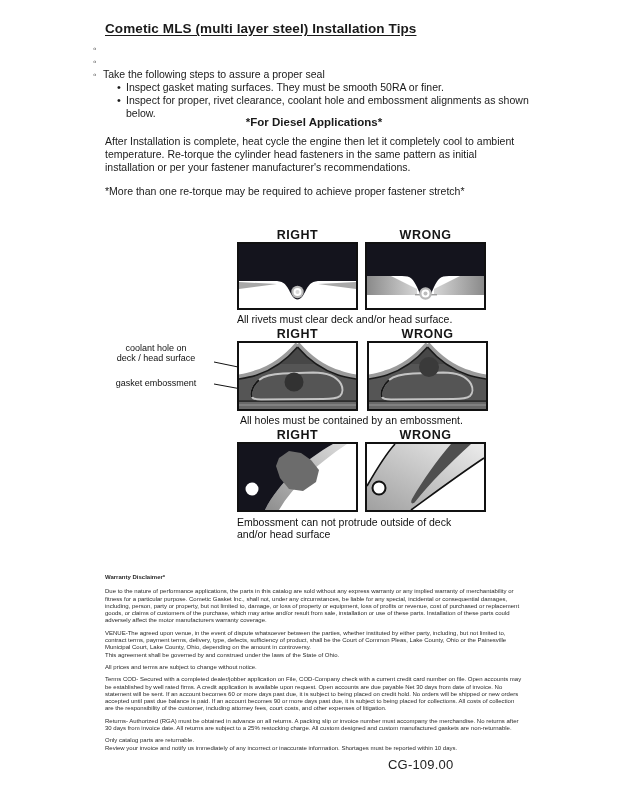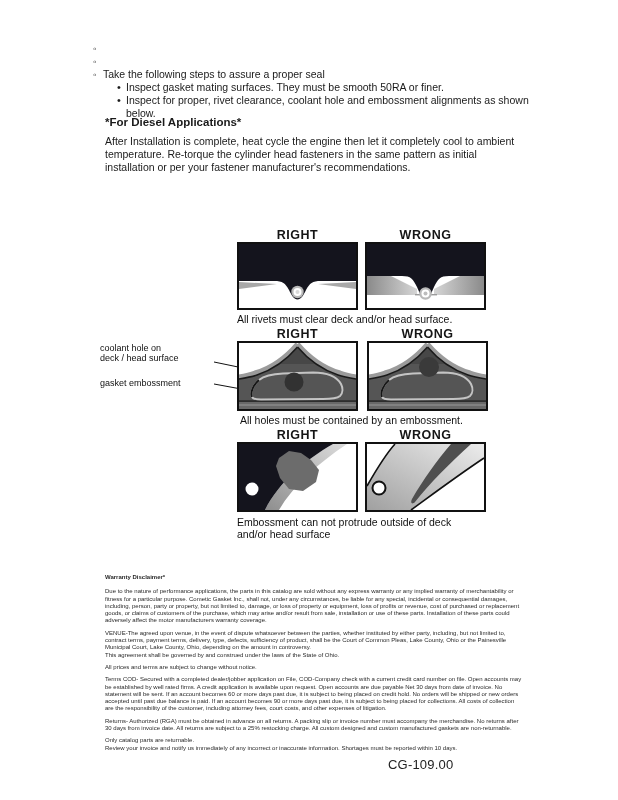--- a/index.html
+++ b/index.html
@@ -15,42 +15,43 @@
     text-decoration:underline;text-underline-offset:2px;letter-spacing:.1px;
   }
   
   .tips{position:absolute;left:93px;top:42px;width:440px;font-size:10.5px;line-height:13px;}
   .tip-row{display:flex;align-items:flex-start;}
   .tip-row .glyph{width:10px;flex:0 0 10px;text-align:left;font-size:10px;}
   .tip-row.sub{margin-left:24px;}
   .tip-row.sub .glyph{width:9px;flex:0 0 9px;font-size:11px;}
   
   .diesel{position:absolute;left:105px;top:116px;width:418px;}
-  .diesel-heading{font-size:11.5px;font-weight:bold;margin:0 0 7px 0;}
+  .diesel-heading{font-size:11.5px;font-weight:bold;margin:0 0 7px 0;text-align:center;}
   .diesel p{margin:0 0 9px 0;font-size:10.5px;line-height:13px;}
   .diesel .note{margin-top:11px;margin-bottom:0;}
   
   .dg-header{position:absolute;width:121px;text-align:center;font-size:12.5px;font-weight:700;letter-spacing:.5px;color:#151515;}
   .dg-box{position:absolute;width:121px;}
   .dg-box svg{display:block;}
   .dg-caption{position:absolute;font-size:10.5px;font-weight:500;line-height:12px;color:#111;}
-  .callout{position:absolute;left:100px;width:112px;text-align:left;font-size:9px;line-height:9.5px;color:#111;}
+  .callout{position:absolute;left:100px;width:112px;text-align:center;font-size:9px;line-height:9.5px;color:#111;}
   .leader{position:absolute;left:130px;top:348px;}
   
   .legal{position:absolute;left:105px;top:574px;width:418px;font-size:6px;line-height:7.3px;color:#2a2a2a;letter-spacing:0;}
   .legal-heading{font-weight:bold;margin:0 0 7px 0;}
   .legal p{margin:0 0 5px 0;}
   
   .footer{position:absolute;left:388px;top:757px;font-size:13px;color:#222;letter-spacing:.2px;}
 </style>
 </head>
 <body>
 
 <div class="page">
 
+  <div class="title">Cometic MLS (multi layer steel) Installation Tips</div>
 
   <div class="tips">
     <div class="tip-row">
       <span class="glyph">◦</span>
     </div>
     <div class="tip-row">
       <span class="glyph">◦</span>
     </div>
     <div class="tip-row">
       <span class="glyph">◦</span>
@@ -62,20 +63,21 @@
     </div>
     <div class="tip-row sub">
       <span class="glyph">•</span>
       <span>Inspect for proper, rivet clearance, coolant hole and embossment alignments as shown below.</span>
     </div>
   </div>
 
   <div class="diesel">
     <div class="diesel-heading">*For Diesel Applications*</div>
     <p>After Installation is complete, heat cycle the engine then let it completely cool to ambient temperature. Re-torque the cylinder head fasteners in the same pattern as initial installation or per your fastener manufacturer's recommendations.</p>
+    <p class="note">*More than one re-torque may be required to achieve proper fastener stretch*</p>
   </div>
 
   <div class="dg-header" style="left:237px;top:228px">RIGHT</div>
   <div class="dg-header" style="left:365px;top:228px">WRONG</div>
 
   <div class="dg-box" style="left:237px;top:242px">
     <svg width="121" height="68" viewBox="0 0 121 68">
       <rect x="1" y="1" width="119" height="66" fill="#ffffff"></rect>
       <polygon points="2,40 40,42 2,47" fill="#a8a8a8"></polygon>
       <polygon points="119,40 81,42 119,47" fill="#a8a8a8"></polygon>

